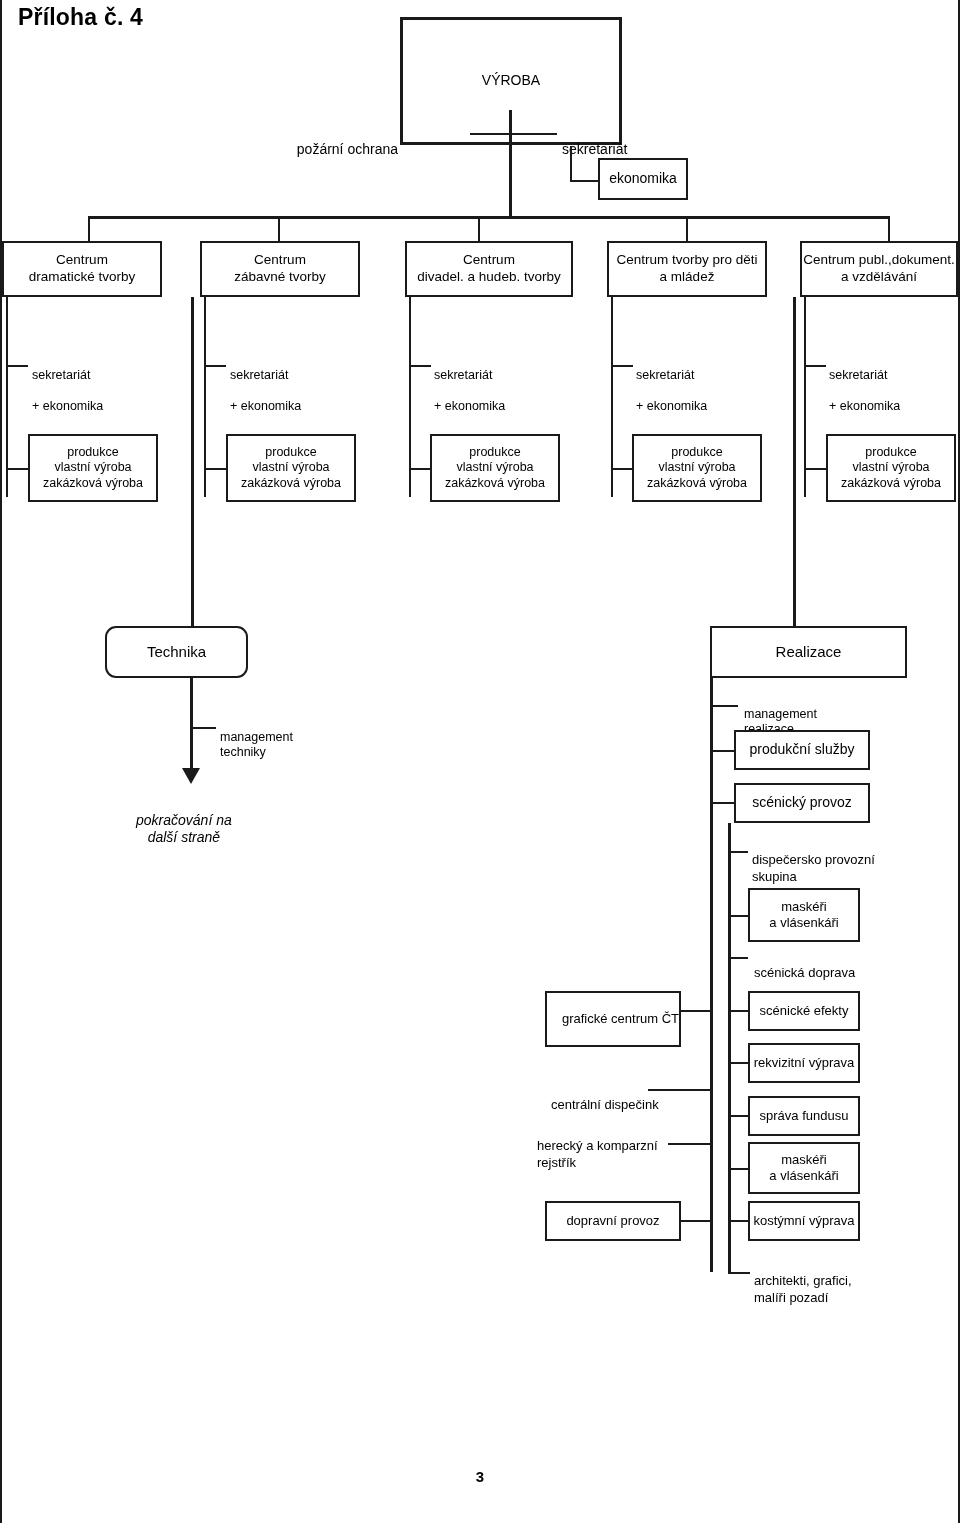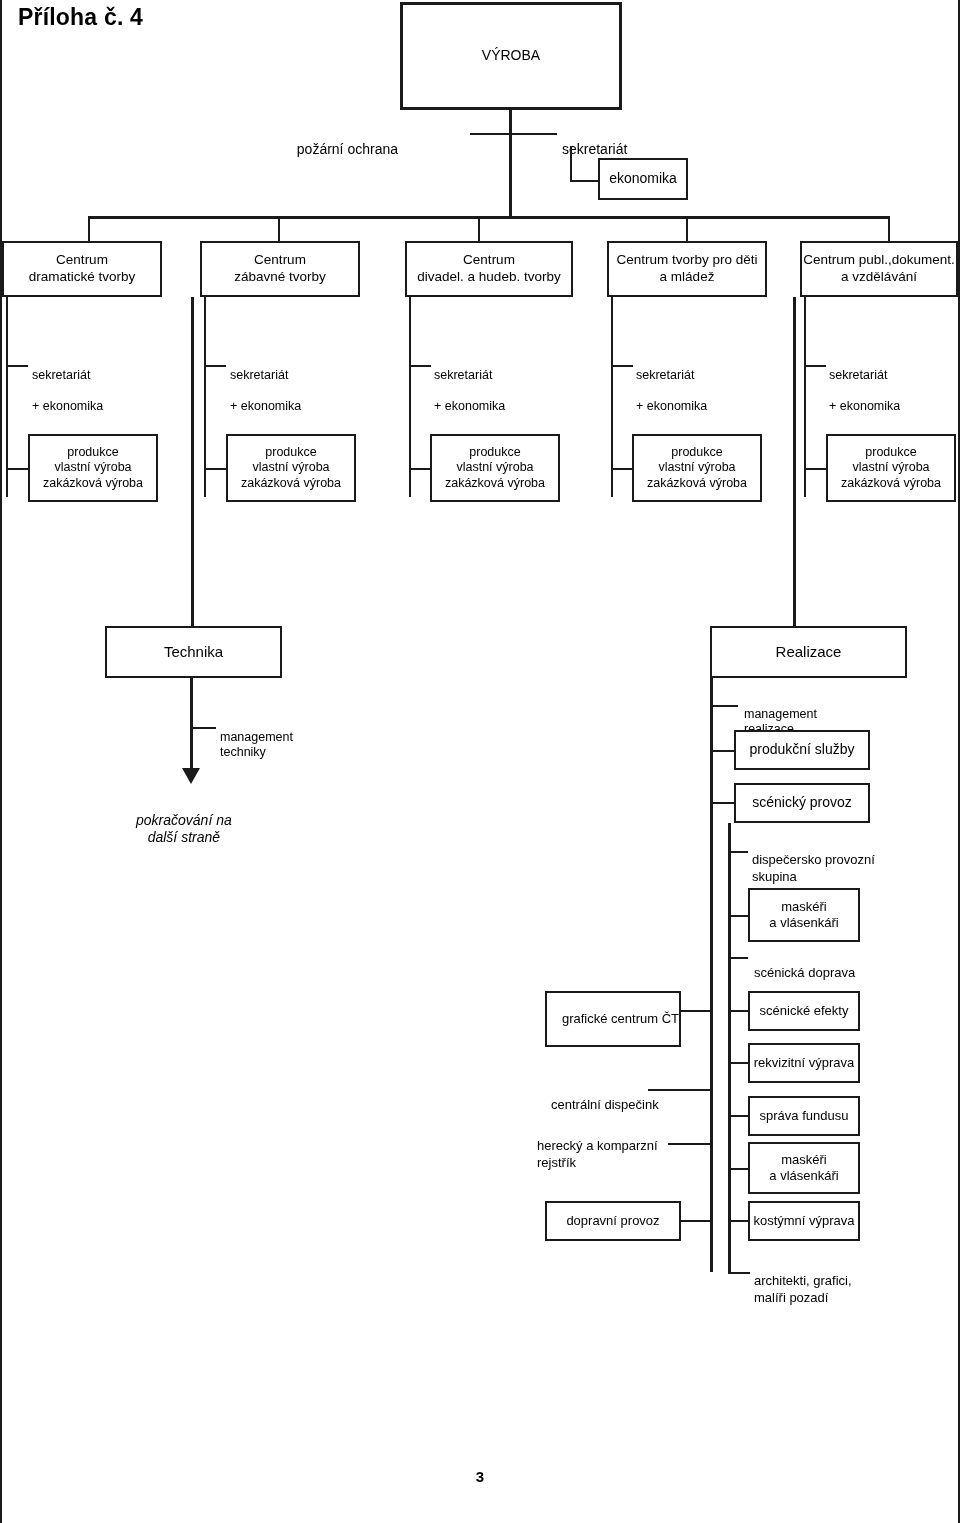--- a/index.html
+++ b/index.html
@@ -39,21 +39,21 @@
 </head>
 <body>
 
 <div class="page">
 
   <div class="frame-left"></div>
   <div class="frame-right"></div>
 
   <div class="title">Příloha č. 4</div>
 
-  <div class="box thick f-vyroba" style="left:400px;top:2px;width:222px;height:108px;">
+  <div class="box thick f-vyroba" style="left:400px;top:17px;width:222px;height:128px;">
     <span>VÝROBA</span>
   </div>
 
   <div class="vline t3" style="left:509px;top:110px;height:108px;"></div>
 
   <div class="lbl f-md" style="left:398px;top:123px;transform:translateX(-100%);">
     <span>požární ochrana</span>
   </div>
   <div class="hline" style="left:470px;top:133px;width:40px;"></div>
 
@@ -156,21 +156,21 @@
     <span>+ ekonomika</span>
   </div>
   <div class="hline" style="left:804px;top:468px;width:24px;"></div>
   <div class="box f-sm" style="left:826px;top:434px;width:130px;height:68px;flex-direction:column;">
     <span>produkce</span>
     <span>vlastní výroba</span>
     <span>zakázková výroba</span>
   </div>
 
   <div class="vline t3" style="left:191px;top:297px;height:330px;"></div>
-  <div class="box f-node" style="left:105px;top:626px;width:177px;height:52px;">
+  <div class="box f-node" style="left:105px;top:626px;width:143px;height:52px;border-radius:11px;">
     <span>Technika</span>
   </div>
 
   <div class="vline t3" style="left:190px;top:678px;height:96px;"></div>
   <div style="position:absolute;left:182px;top:768px;width:0;height:0;
               border-left:9px solid transparent;border-right:9px solid transparent;
               border-top:16px solid #1a1a1a;"></div>
 
   <div class="hline" style="left:190px;top:727px;width:26px;"></div>
   <div class="lbl f-sm" style="left:220px;top:714px;">

